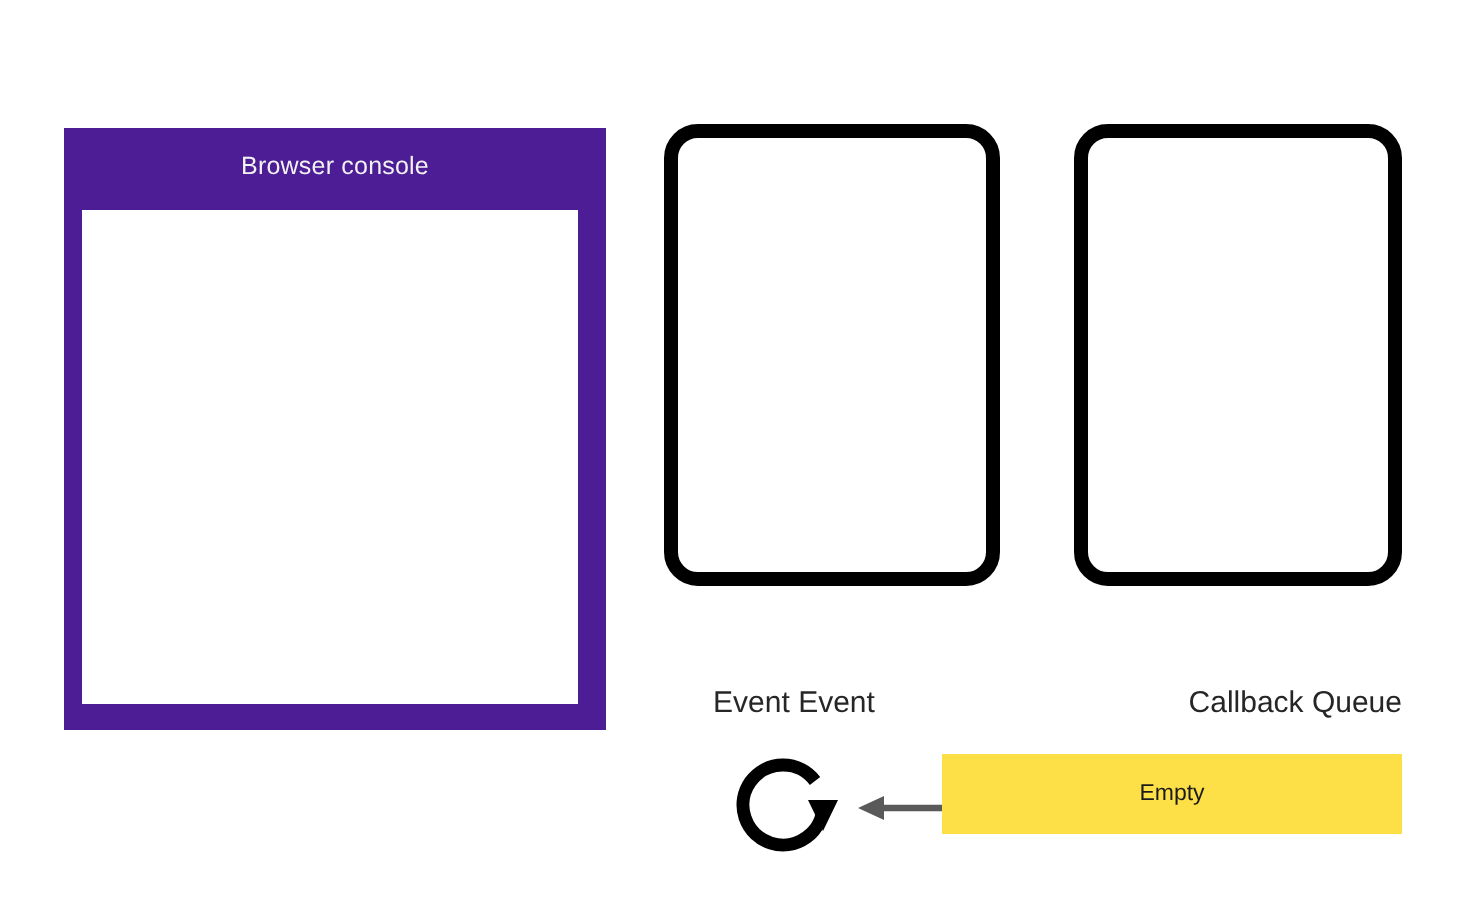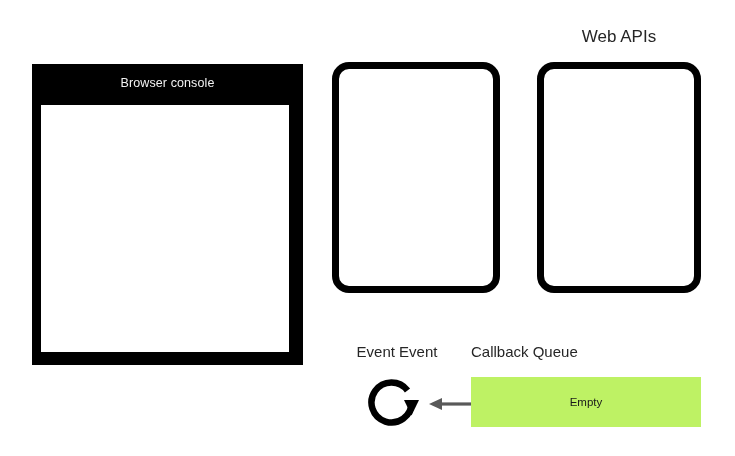--- a/index.html
+++ b/index.html
@@ -24,21 +24,21 @@
     height: 456px;
   }
 
   
   .console-panel {
     position: absolute;
     left: 32px;
     top: 64px;
     width: 271px;
     height: 301px;
-    background: #000000;
+    background: #4c1d95;
     box-sizing: border-box;
   }
   .console-title {
     position: absolute;
     left: 0;
     top: 12px;
     width: 100%;
     text-align: center;
     font-size: 12.5px;
     color: #f2f2f2;
@@ -105,21 +105,21 @@
     font-size: 15px;
     color: #262626;
     line-height: 18px;
     white-space: nowrap;
   }
   .label-callback-queue {
     position: absolute;
     left: 471px;
     top: 343px;
     width: 230px;
-    text-align: left;
+    text-align: right;
     font-size: 15px;
     color: #262626;
     line-height: 18px;
     white-space: nowrap;
   }
 
   
   .event-loop-icon {
     position: absolute;
     left: 366px;
@@ -136,22 +136,22 @@
     width: 44px;
     height: 20px;
   }
 
   
   .callback-queue-box {
     position: absolute;
     left: 471px;
     top: 377px;
     width: 230px;
-    height: 50px;
-    background: #bef264;
+    height: 40px;
+    background: #fde047;
     box-sizing: border-box;
   }
   .callback-queue-text {
     position: absolute;
     left: 0;
     top: 0;
     width: 100%;
     height: 100%;
     display: flex;
     align-items: center;
@@ -166,21 +166,20 @@
 
 <div class="stage">
 
   <div class="console-panel">
     <div class="console-title">Browser console</div>
     <div class="console-screen"></div>
   </div>
 
   <div class="outline-box box-call-stack"></div>
 
-  <div class="box-title title-web-apis">Web APIs</div>
   <div class="outline-box box-web-apis"></div>
 
   <div class="label-event-loop">Event Event</div>
   <div class="event-loop-icon">
     <svg viewBox="0 0 54 54" width="54" height="54" aria-hidden="true">
 
       <path d="M 41.5 13.5
                A 20 20 0 1 0 45.5 25.5" fill="none" stroke="#000000" stroke-width="6.5" stroke-linecap="butt"></path>
 
       <polygon points="38.0,23.0 53.0,23.0 45.5,38.5" fill="#000000"></polygon>

